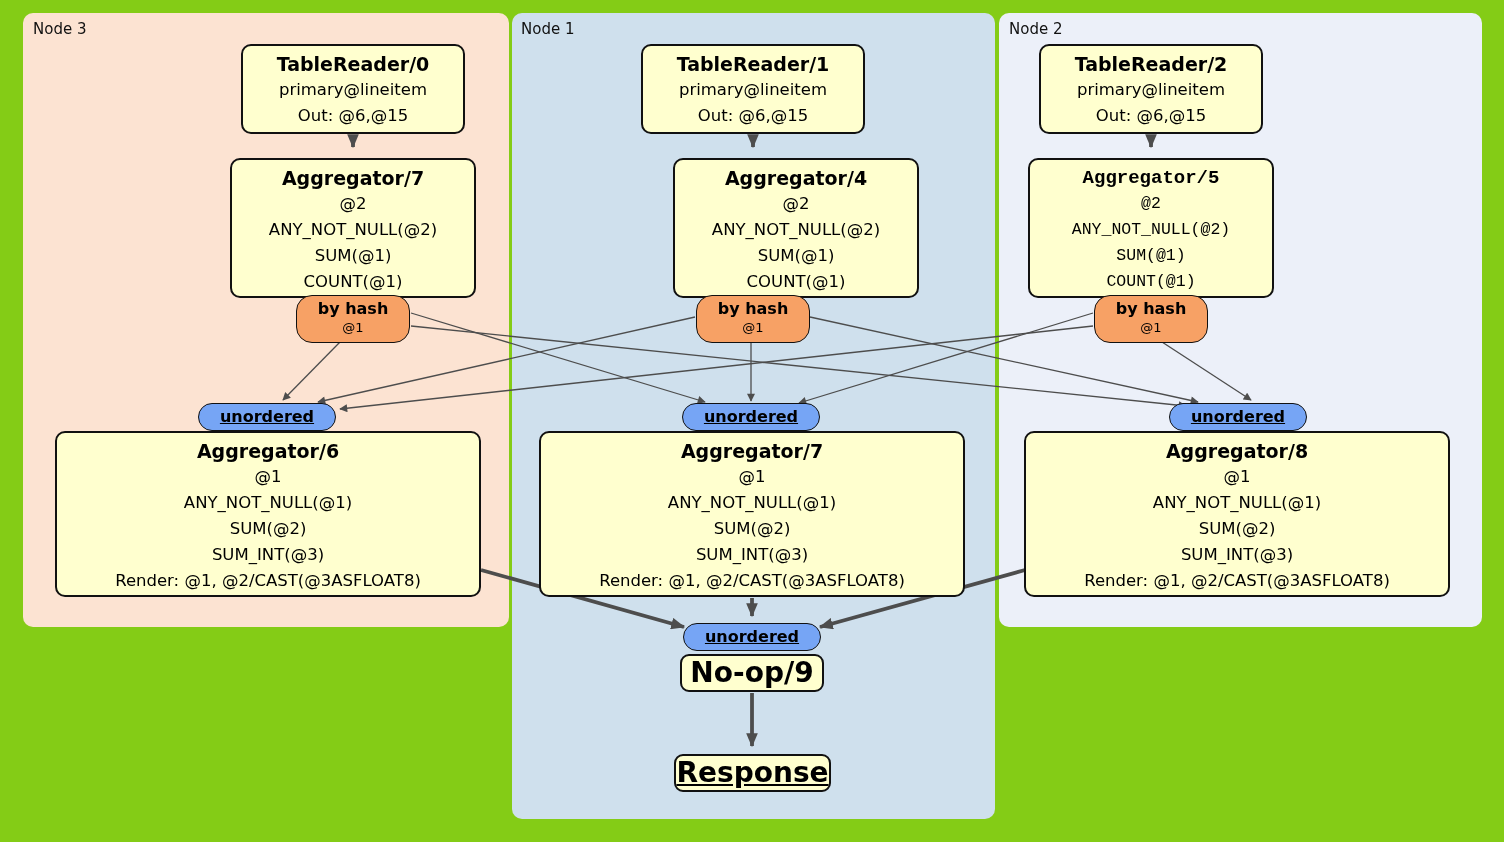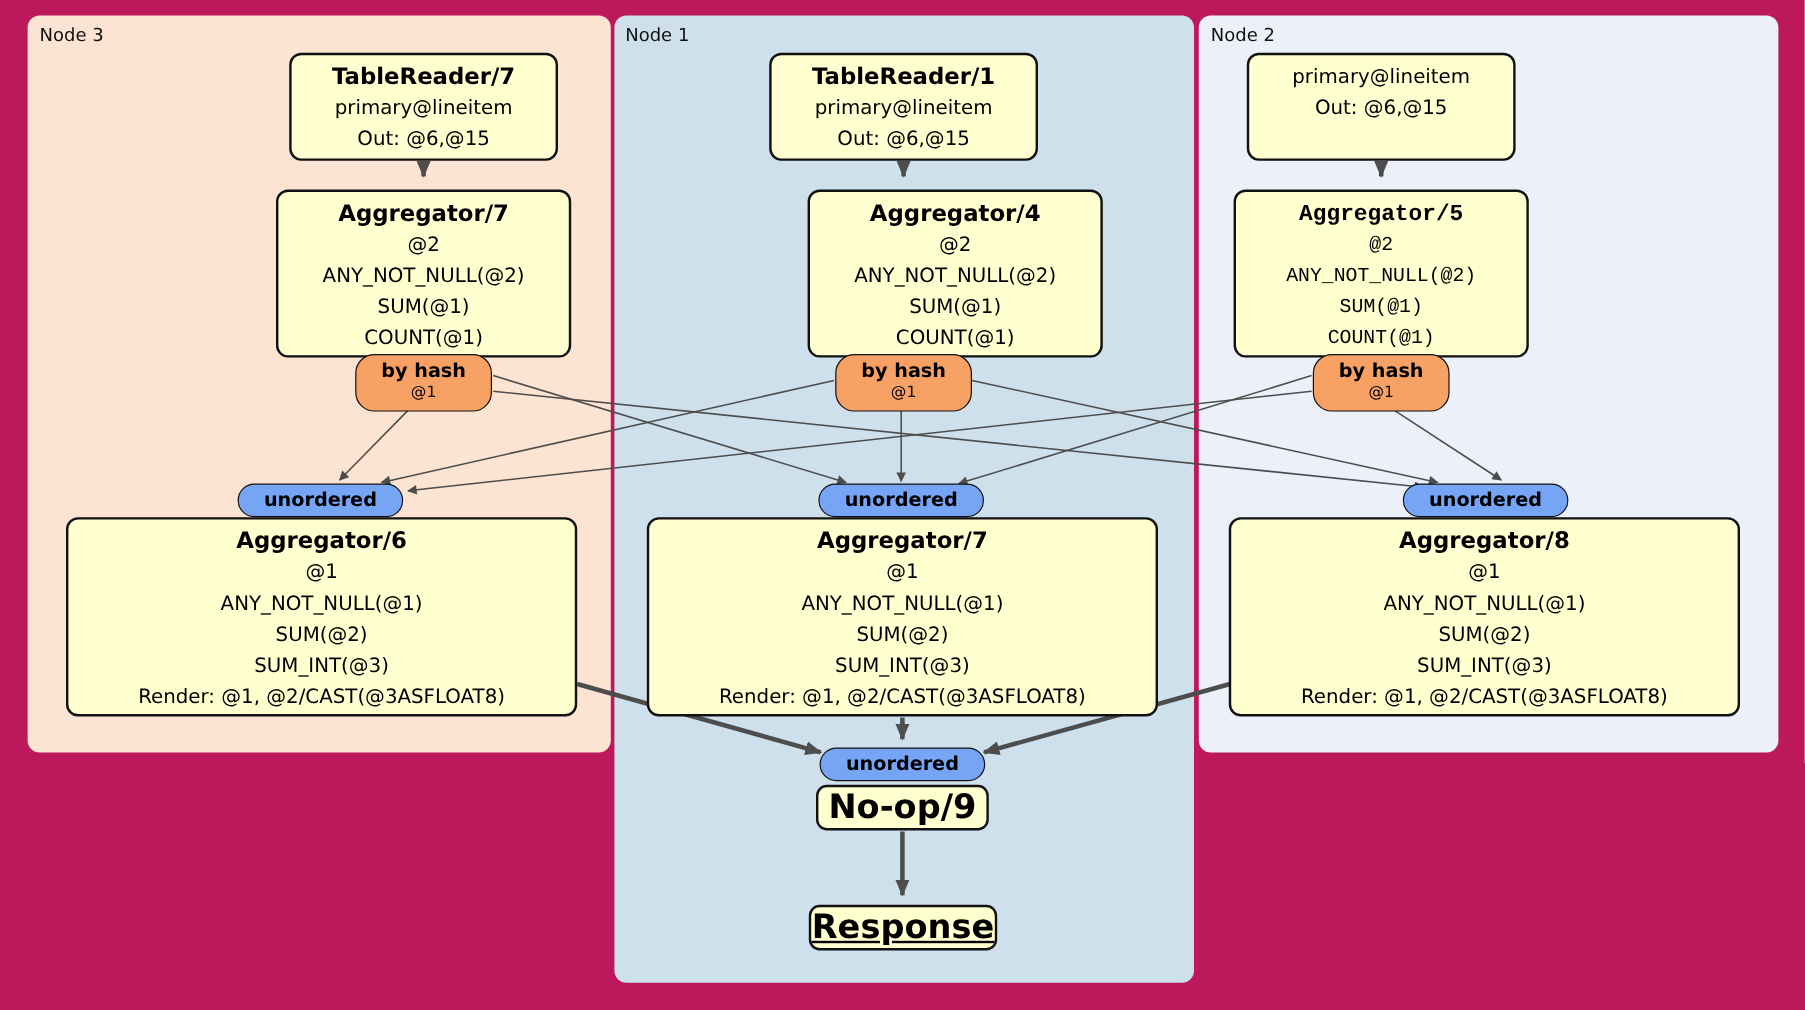--- a/index.html
+++ b/index.html
@@ -1,19 +1,19 @@
 <!DOCTYPE html>
 <html><head>
 <meta charset="utf-8">
 <style>
   html,body { margin:0; padding:0; background:#ffffff; }
   #stage {
     position:relative; width:1504px; height:842px;
     font-family:"DejaVu Sans","Liberation Sans",sans-serif;
-    color:#000; overflow:hidden; background:#be185d;
+    color:#000; overflow:hidden; background:#84cc16;
   }
   .region { position:absolute; border-radius:10px; }
   .region-label { position:absolute; font-size:15px; color:#111; }
   #region-node3 { left:23px;  top:13px; width:486px; height:614px; background:#fce3d2; }
   #region-node1 { left:512px; top:13px; width:483px; height:806px; background:#cfe0ed; }
   #region-node2 { left:999px; top:13px; width:483px; height:614px; background:#ecf0f9; }
   #label-node3 { left:33px;   top:20px; }
   #label-node1 { left:521px;  top:20px; }
   #label-node2 { left:1009px; top:20px; }
 
@@ -49,21 +49,21 @@
   }
   .router .rlabel { font-weight:bold; font-size:16px; line-height:20px; }
   .router .rdetail { font-size:13px; line-height:17px; }
   #router3 { left:296px;  top:295px; }
   #router4 { left:696px;  top:295px; }
   #router5 { left:1094px; top:295px; }
 
   .sync {
     position:absolute; width:138px; height:28px; background:#76a5f5;
     border:1.8px solid #111; border-radius:14px; text-align:center;
-    font-weight:bold; font-size:16px; line-height:25px; box-sizing:border-box;
+    font-weight:bold; font-size:16px; line-height:25px; box-sizing:border-box;text-decoration:underline;
   }
   #sync6 { left:198px;  top:403px; }
   #sync7 { left:682px;  top:403px; }
   #sync8 { left:1169px; top:403px; }
   #sync9 { left:683px;  top:623px; }
 
   .simplebox {
     position:absolute; background:#ffffcf; border:2px solid #111;
     border-radius:9px; text-align:center; font-weight:bold; font-size:28px;
     box-sizing:border-box;
@@ -110,30 +110,31 @@
       <line x1="753" y1="135" x2="753" y2="147" marker-end="url(#athick)"></line>
       <line x1="1151" y1="135" x2="1151" y2="147" marker-end="url(#athick)"></line>
       <line x1="481" y1="570" x2="684" y2="627" marker-end="url(#athick)"></line>
       <line x1="752" y1="598" x2="752" y2="616" marker-end="url(#athick)"></line>
       <line x1="1025" y1="570" x2="820" y2="627" marker-end="url(#athick)"></line>
       <line x1="752" y1="693" x2="752" y2="746" marker-end="url(#athick)"></line>
     </g>
   </svg>
 
   <div class="pbox tr" id="tr0">
-    <div class="title">TableReader/7</div>
+    <div class="title">TableReader/0</div>
     <div class="line">primary@lineitem</div>
     <div class="line">Out: @6,@15</div>
   </div>
   <div class="pbox tr" id="tr1">
     <div class="title">TableReader/1</div>
     <div class="line">primary@lineitem</div>
     <div class="line">Out: @6,@15</div>
   </div>
   <div class="pbox tr" id="tr2">
+    <div class="title">TableReader/2</div>
     <div class="line">primary@lineitem</div>
     <div class="line">Out: @6,@15</div>
   </div>
 
   <div class="pbox aggT" id="agg3">
     <div class="title">Aggregator/7</div>
     <div class="line">@2</div>
     <div class="line">ANY_NOT_NULL(@2)</div>
     <div class="line">SUM(@1)</div>
     <div class="line">COUNT(@1)</div>

